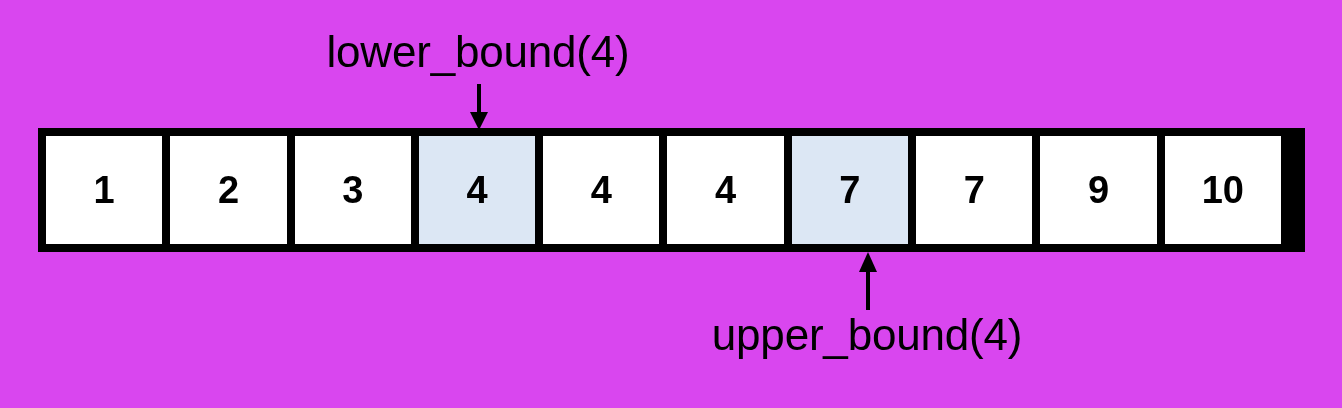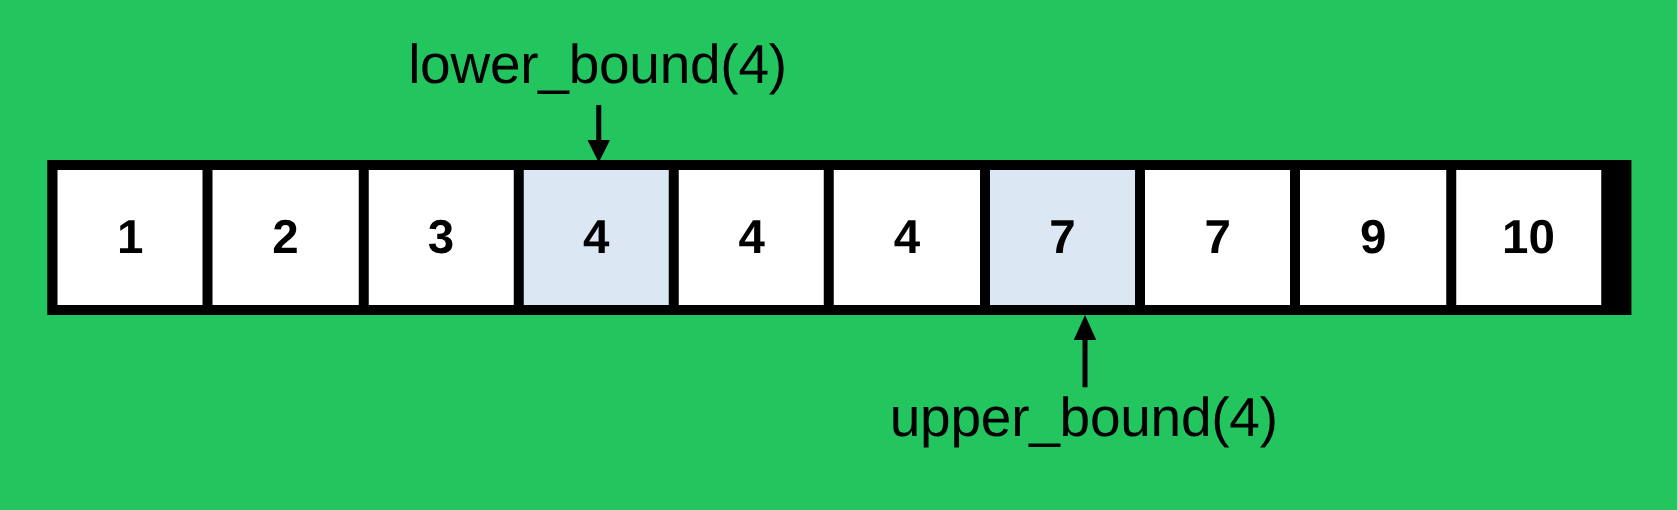--- a/index.html
+++ b/index.html
@@ -9,21 +9,21 @@
   }
   body {
     font-family: "Liberation Sans", sans-serif;
     -webkit-font-smoothing: antialiased;
   }
 
   #canvas {
     position: relative;
     width: 1342px;
     height: 408px;
-    background: #22c55e;
+    background: #d946ef;
     overflow: hidden;
   }
 
   
   .annot-label {
     position: absolute;
     font-family: "Liberation Sans", sans-serif;
     font-size: 44px;
     font-weight: 400;
     color: #000000;

